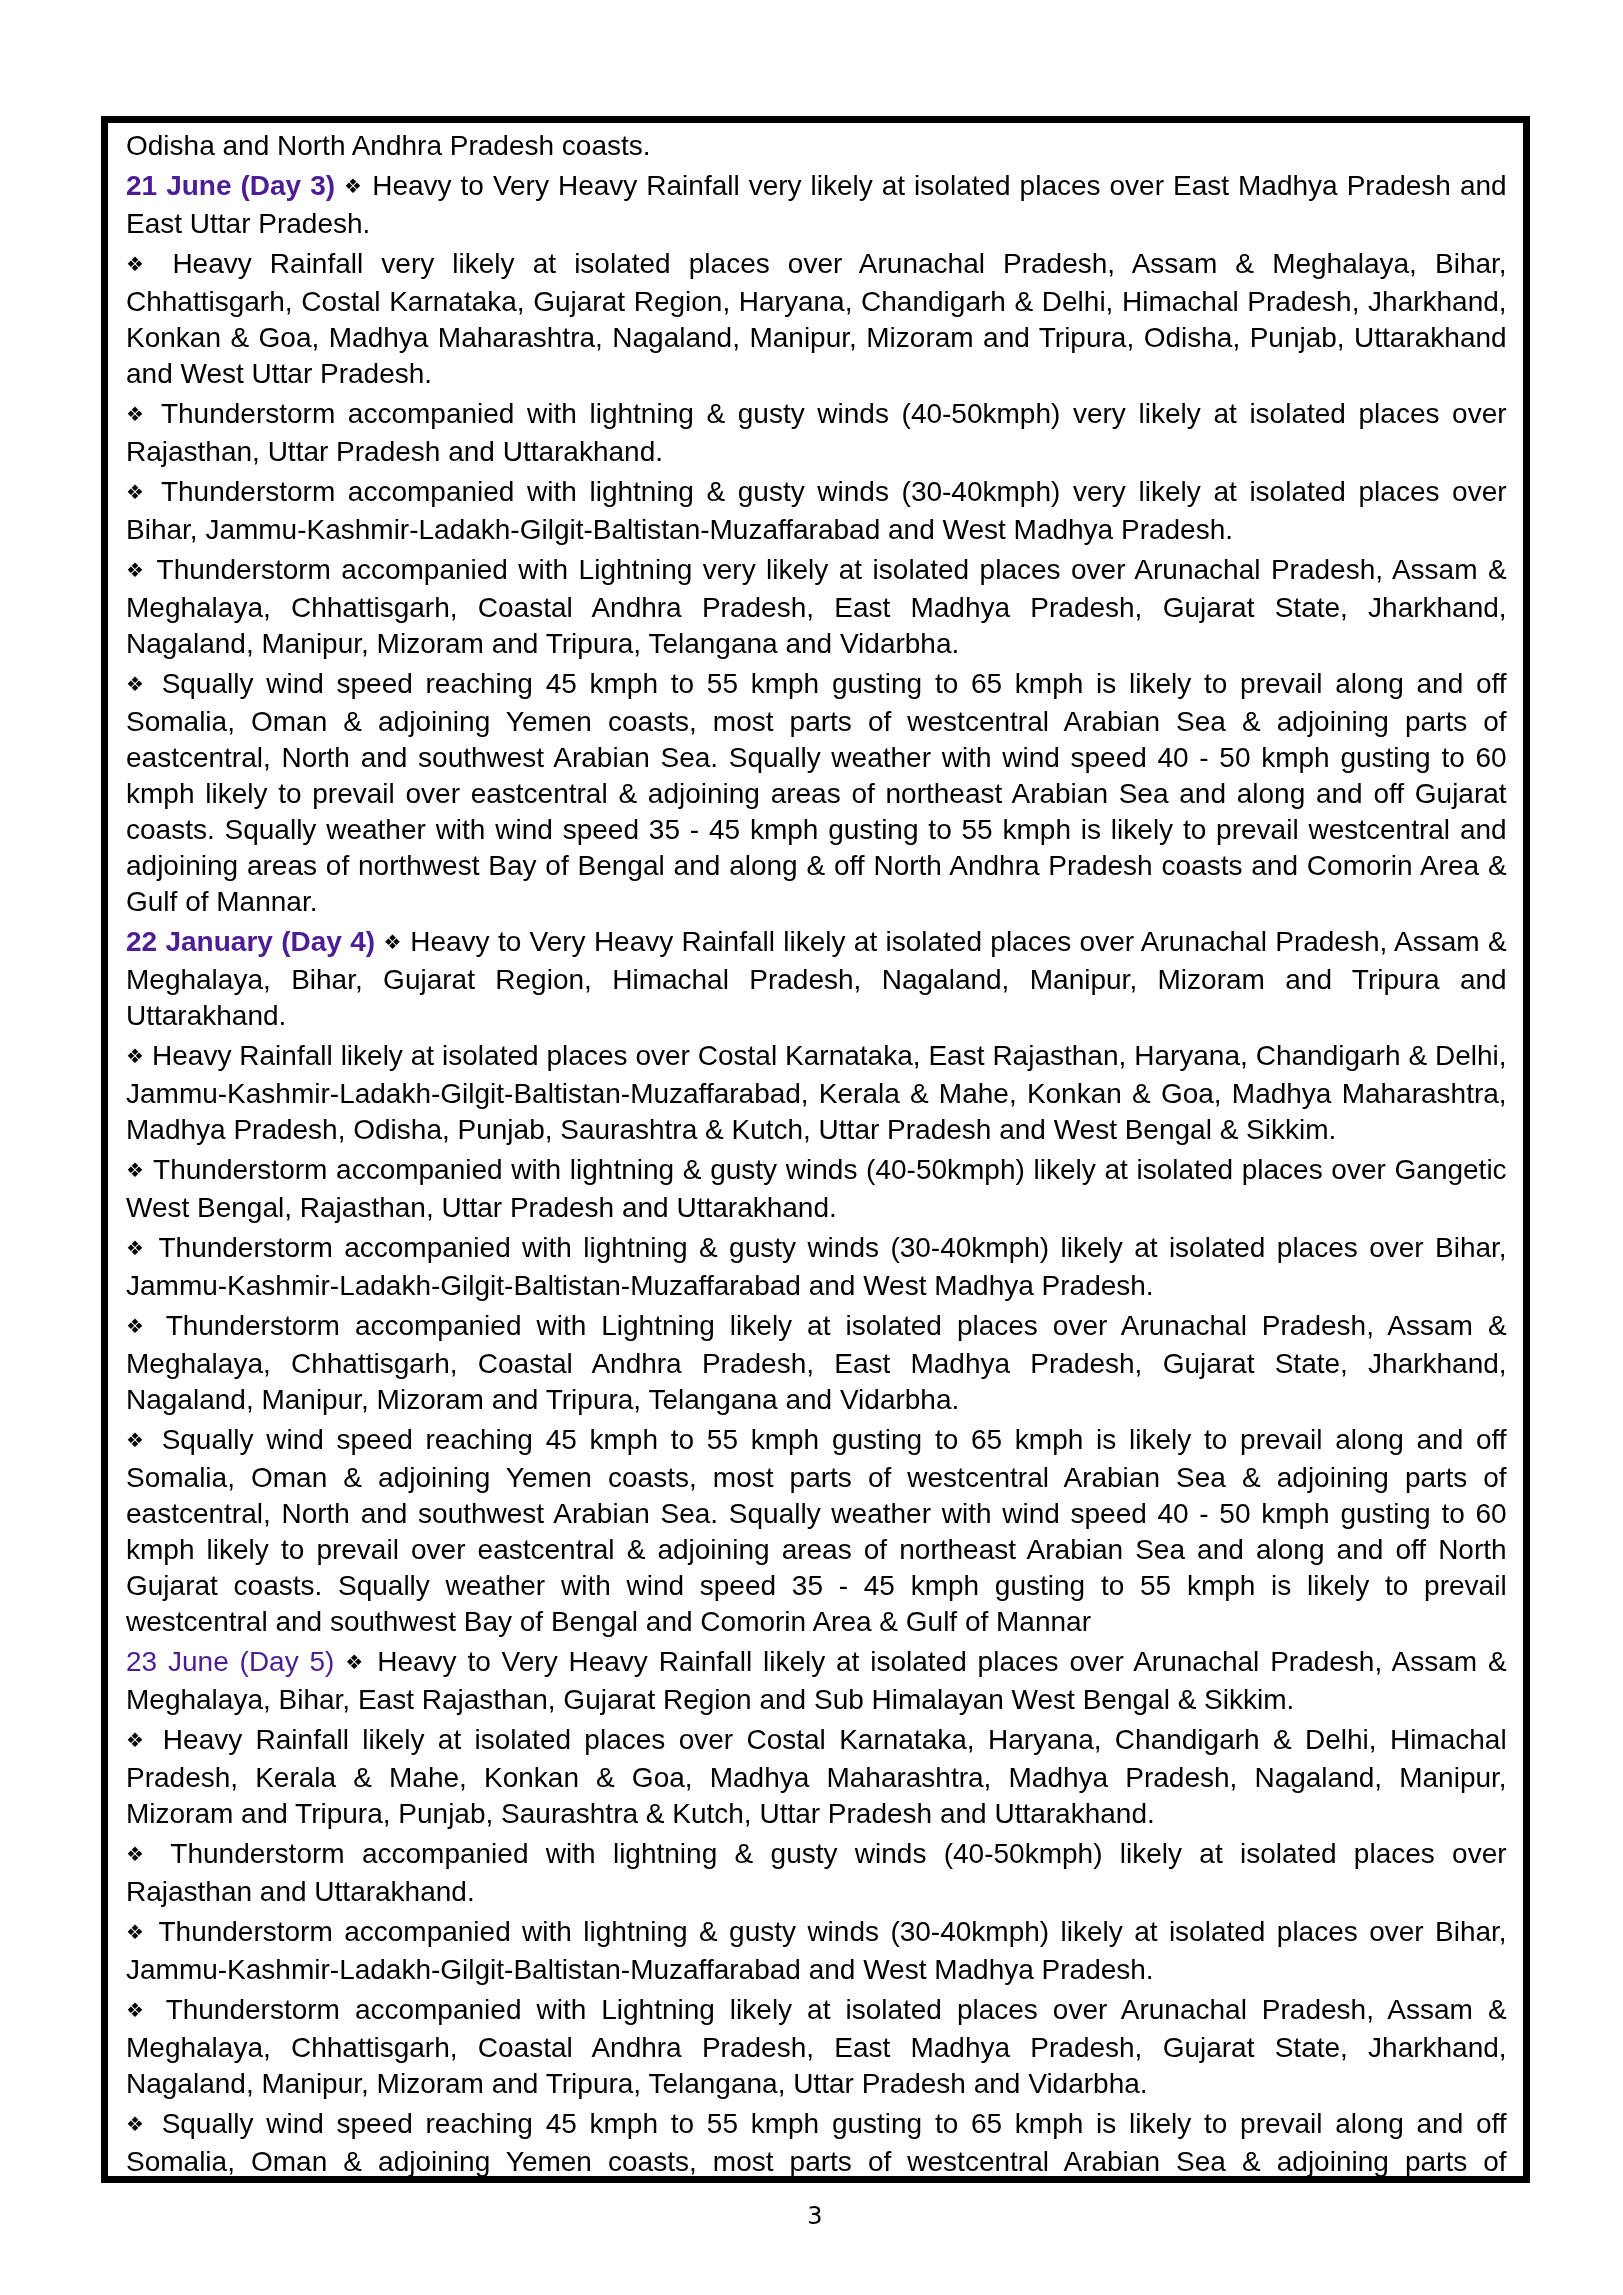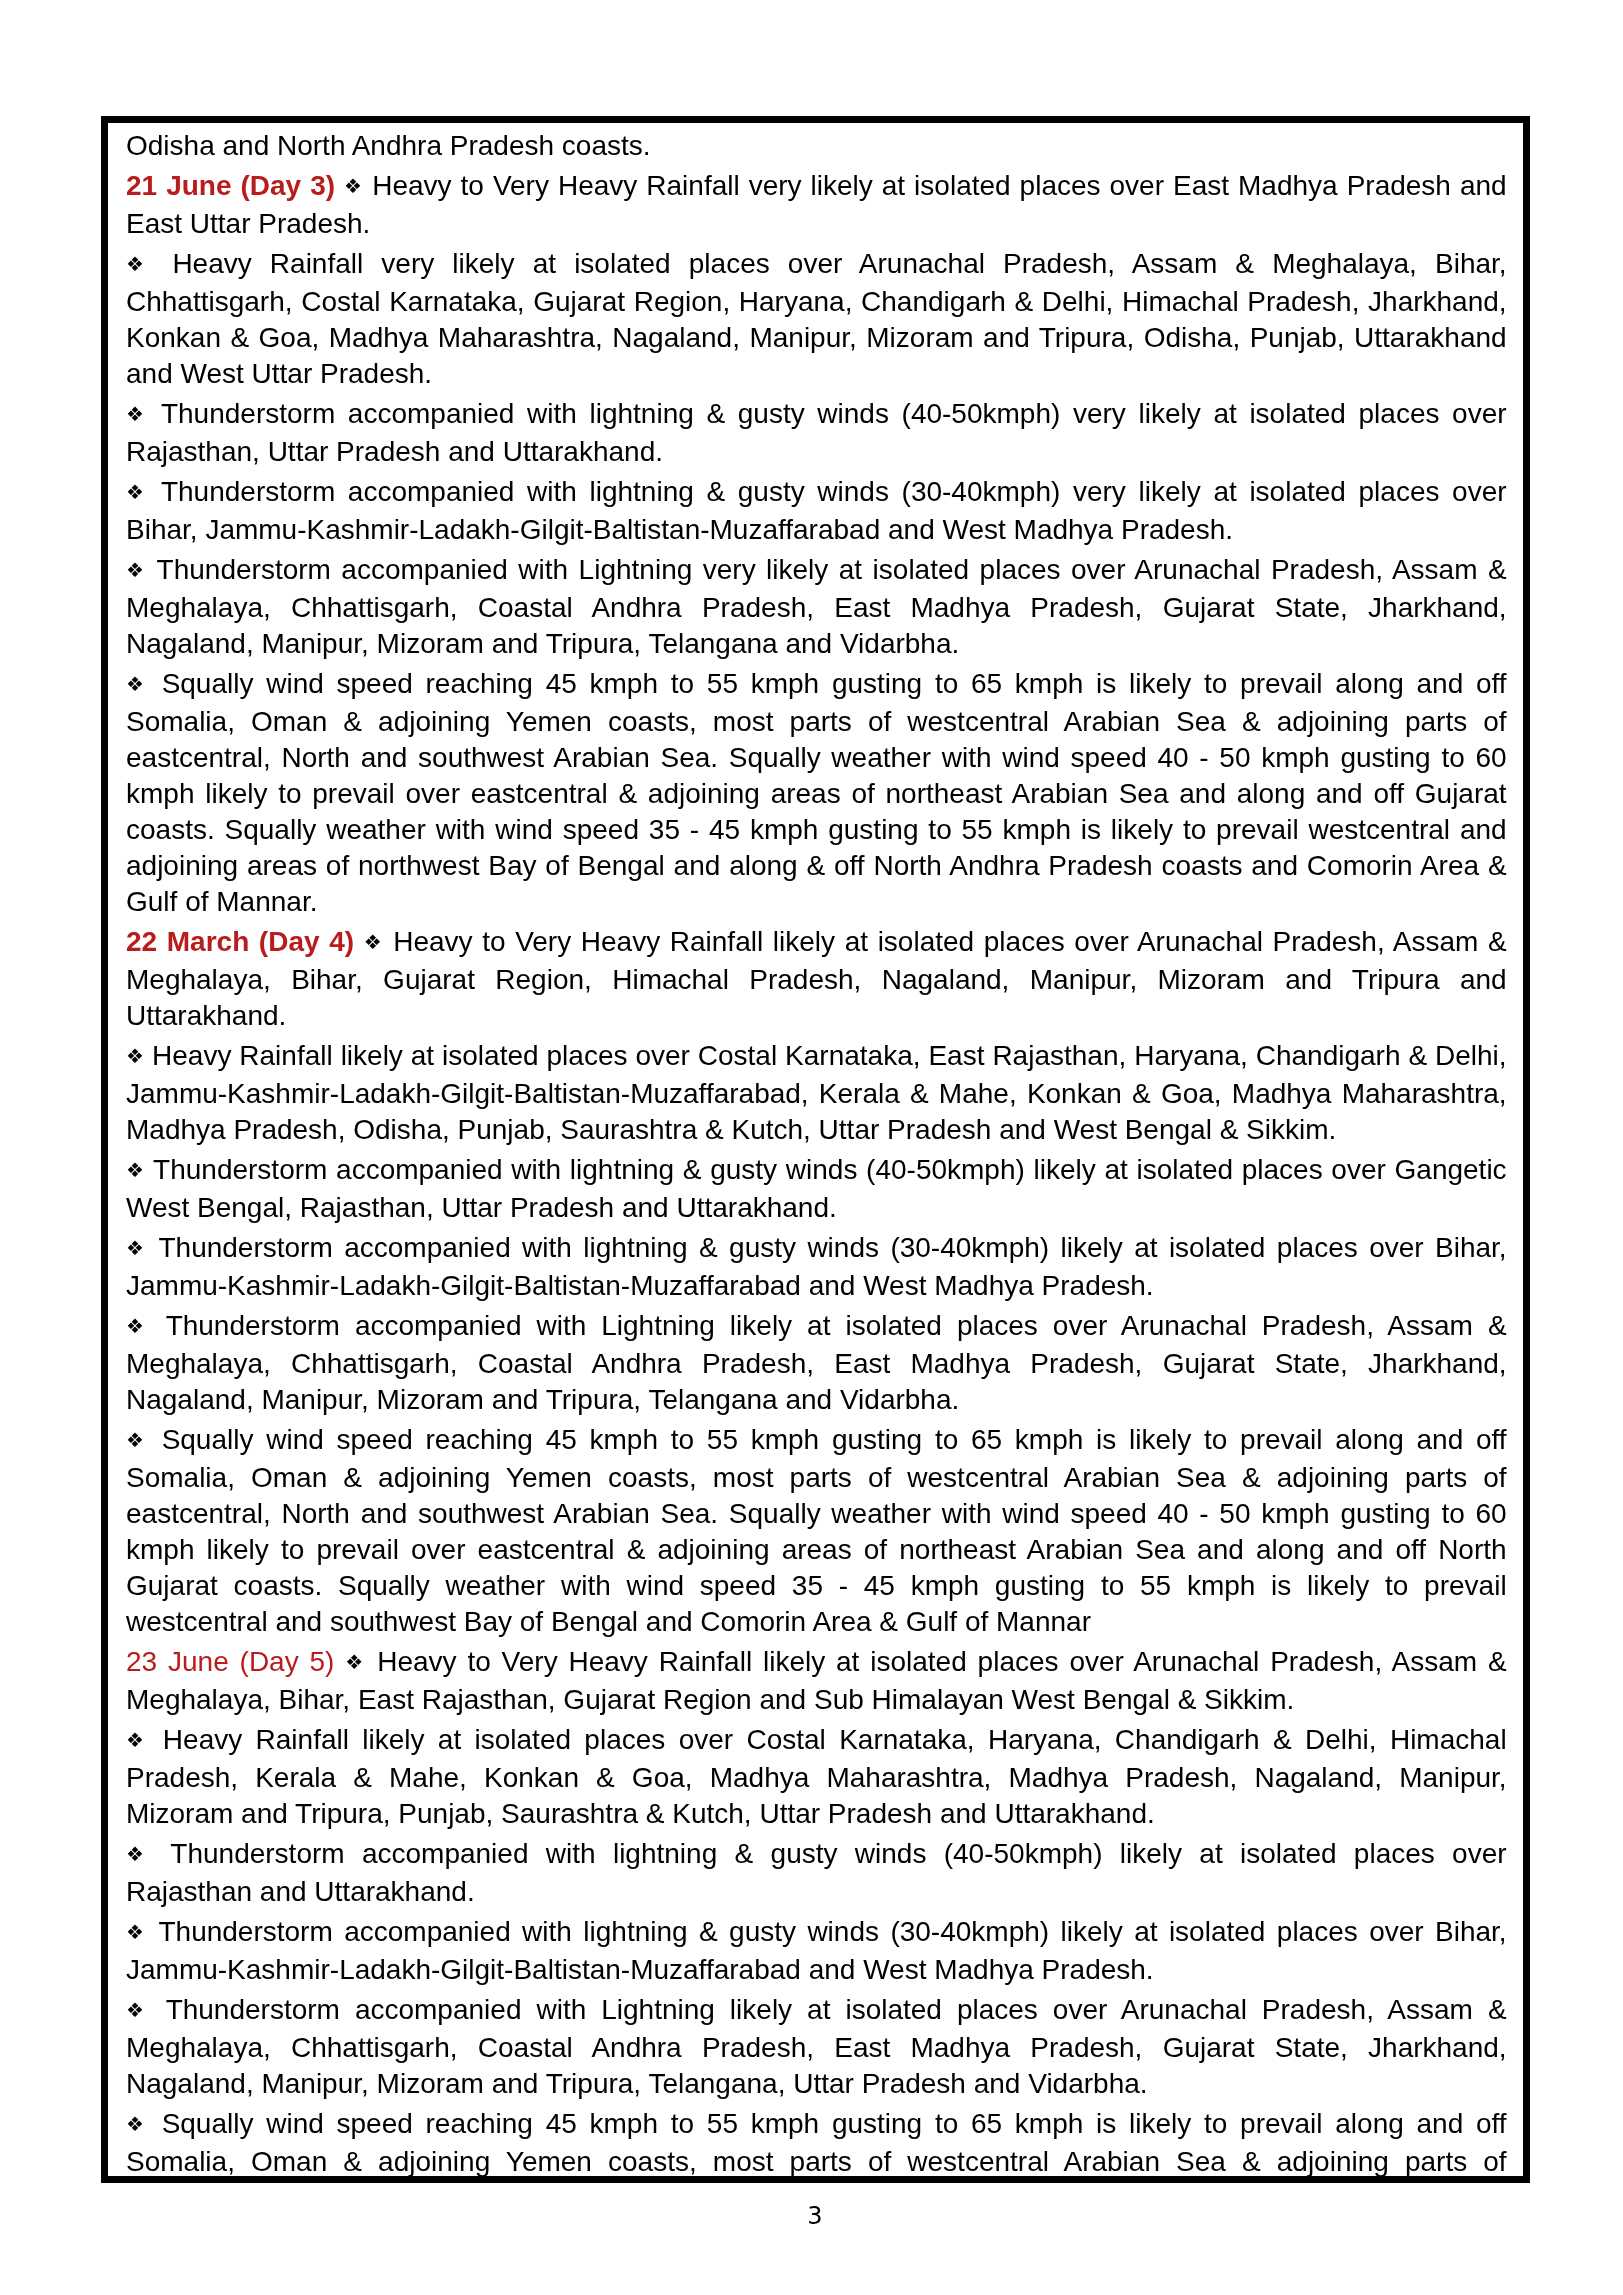--- a/index.html
+++ b/index.html
@@ -30,21 +30,21 @@
     margin: 4px;
     font-family: "Liberation Sans", sans-serif;
     font-size: 28px;
     line-height: 36px;
     color: #000000;
     text-align: justify;
     text-align-last: left;
     hyphens: none;
   }
   .day-label {
-    color: #b91c1c;
+    color: #4c1d95;
   }
   .day-label.bold {
     font-weight: bold;
   }
   .bullet {
     font-family: "DejaVu Sans", sans-serif;
     font-size: 20px;
     color: #000000;
     position: relative;
     top: -2.3px;
@@ -67,21 +67,21 @@
 
   <p class="para">Odisha and North Andhra Pradesh coasts.</p>
 
   <p class="para"><span class="day-label bold">21 June (Day 3)</span> <span class="bullet">❖</span> <span>Heavy to Very Heavy Rainfall very likely at isolated places over East Madhya Pradesh and East Uttar Pradesh.</span></p>
   <p class="para"><span class="bullet">❖</span> <span>Heavy Rainfall very likely at isolated places over Arunachal Pradesh, Assam &amp; Meghalaya, Bihar, Chhattisgarh, Costal Karnataka, Gujarat Region, Haryana, Chandigarh &amp; Delhi, Himachal Pradesh, Jharkhand, Konkan &amp; Goa, Madhya Maharashtra, Nagaland, Manipur, Mizoram and Tripura, Odisha, Punjab, Uttarakhand and West Uttar Pradesh.</span></p>
   <p class="para"><span class="bullet">❖</span> <span>Thunderstorm accompanied with lightning &amp; gusty winds (40-50kmph) very likely at isolated places over Rajasthan, Uttar Pradesh and Uttarakhand.</span></p>
   <p class="para"><span class="bullet">❖</span> <span>Thunderstorm accompanied with lightning &amp; gusty winds (30-40kmph) very likely at isolated places over Bihar, Jammu-Kashmir-Ladakh-Gilgit-Baltistan-Muzaffarabad and West Madhya Pradesh.</span></p>
   <p class="para"><span class="bullet">❖</span> <span>Thunderstorm accompanied with Lightning very likely at isolated places over Arunachal Pradesh, Assam &amp; Meghalaya, Chhattisgarh, Coastal Andhra Pradesh, East Madhya Pradesh, Gujarat State, Jharkhand, Nagaland, Manipur, Mizoram and Tripura, Telangana and Vidarbha.</span></p>
   <p class="para"><span class="bullet">❖</span> <span>Squally wind speed reaching 45 kmph to 55 kmph gusting to 65 kmph is likely to prevail along and off Somalia, Oman &amp; adjoining Yemen coasts, most parts of westcentral Arabian Sea &amp; adjoining parts of eastcentral, North and southwest Arabian Sea. Squally weather with wind speed 40 - 50 kmph gusting to 60 kmph likely to prevail over eastcentral &amp; adjoining areas of northeast Arabian Sea and along and off Gujarat coasts. Squally weather with wind speed 35 - 45 kmph gusting to 55 kmph is likely to prevail westcentral and adjoining areas of northwest Bay of Bengal and along &amp; off North Andhra Pradesh coasts and Comorin Area &amp; Gulf of Mannar.</span></p>
 
-  <p class="para"><span class="day-label bold">22 March (Day 4)</span> <span class="bullet">❖</span> <span>Heavy to Very Heavy Rainfall likely at isolated places over Arunachal Pradesh, Assam &amp; Meghalaya, Bihar, Gujarat Region, Himachal Pradesh, Nagaland, Manipur, Mizoram and Tripura and Uttarakhand.</span></p>
+  <p class="para"><span class="day-label bold">22 January (Day 4)</span> <span class="bullet">❖</span> <span>Heavy to Very Heavy Rainfall likely at isolated places over Arunachal Pradesh, Assam &amp; Meghalaya, Bihar, Gujarat Region, Himachal Pradesh, Nagaland, Manipur, Mizoram and Tripura and Uttarakhand.</span></p>
   <p class="para"><span class="bullet">❖</span> <span>Heavy Rainfall likely at isolated places over Costal Karnataka, East Rajasthan, Haryana, Chandigarh &amp; Delhi, Jammu-Kashmir-Ladakh-Gilgit-Baltistan-Muzaffarabad, Kerala &amp; Mahe, Konkan &amp; Goa, Madhya Maharashtra, Madhya Pradesh, Odisha, Punjab, Saurashtra &amp; Kutch, Uttar Pradesh and West Bengal &amp; Sikkim.</span></p>
   <p class="para"><span class="bullet">❖</span> <span>Thunderstorm accompanied with lightning &amp; gusty winds (40-50kmph) likely at isolated places over Gangetic West Bengal, Rajasthan, Uttar Pradesh and Uttarakhand.</span></p>
   <p class="para"><span class="bullet">❖</span> <span>Thunderstorm accompanied with lightning &amp; gusty winds (30-40kmph) likely at isolated places over Bihar, Jammu-Kashmir-Ladakh-Gilgit-Baltistan-Muzaffarabad and West Madhya Pradesh.</span></p>
   <p class="para"><span class="bullet">❖</span> <span>Thunderstorm accompanied with Lightning likely at isolated places over Arunachal Pradesh, Assam &amp; Meghalaya, Chhattisgarh, Coastal Andhra Pradesh, East Madhya Pradesh, Gujarat State, Jharkhand, Nagaland, Manipur, Mizoram and Tripura, Telangana and Vidarbha.</span></p>
   <p class="para"><span class="bullet">❖</span> <span>Squally wind speed reaching 45 kmph to 55 kmph gusting to 65 kmph is likely to prevail along and off Somalia, Oman &amp; adjoining Yemen coasts, most parts of westcentral Arabian Sea &amp; adjoining parts of eastcentral, North and southwest Arabian Sea. Squally weather with wind speed 40 - 50 kmph gusting to 60 kmph likely to prevail over eastcentral &amp; adjoining areas of northeast Arabian Sea and along and off North Gujarat coasts. Squally weather with wind speed 35 - 45 kmph gusting to 55 kmph is likely to prevail westcentral and southwest Bay of Bengal and Comorin Area &amp; Gulf of Mannar</span></p>
 
   <p class="para"><span class="day-label">23 June (Day 5)</span> <span class="bullet">❖</span> <span>Heavy to Very Heavy Rainfall likely at isolated places over Arunachal Pradesh, Assam &amp; Meghalaya, Bihar, East Rajasthan, Gujarat Region and Sub Himalayan West Bengal &amp; Sikkim.</span></p>
   <p class="para"><span class="bullet">❖</span> <span>Heavy Rainfall likely at isolated places over Costal Karnataka, Haryana, Chandigarh &amp; Delhi, Himachal Pradesh, Kerala &amp; Mahe, Konkan &amp; Goa, Madhya Maharashtra, Madhya Pradesh, Nagaland, Manipur, Mizoram and Tripura, Punjab, Saurashtra &amp; Kutch, Uttar Pradesh and Uttarakhand.</span></p>
   <p class="para"><span class="bullet">❖</span> <span>Thunderstorm accompanied with lightning &amp; gusty winds (40-50kmph) likely at isolated places over Rajasthan and Uttarakhand.</span></p>
   <p class="para"><span class="bullet">❖</span> <span>Thunderstorm accompanied with lightning &amp; gusty winds (30-40kmph) likely at isolated places over Bihar, Jammu-Kashmir-Ladakh-Gilgit-Baltistan-Muzaffarabad and West Madhya Pradesh.</span></p>

